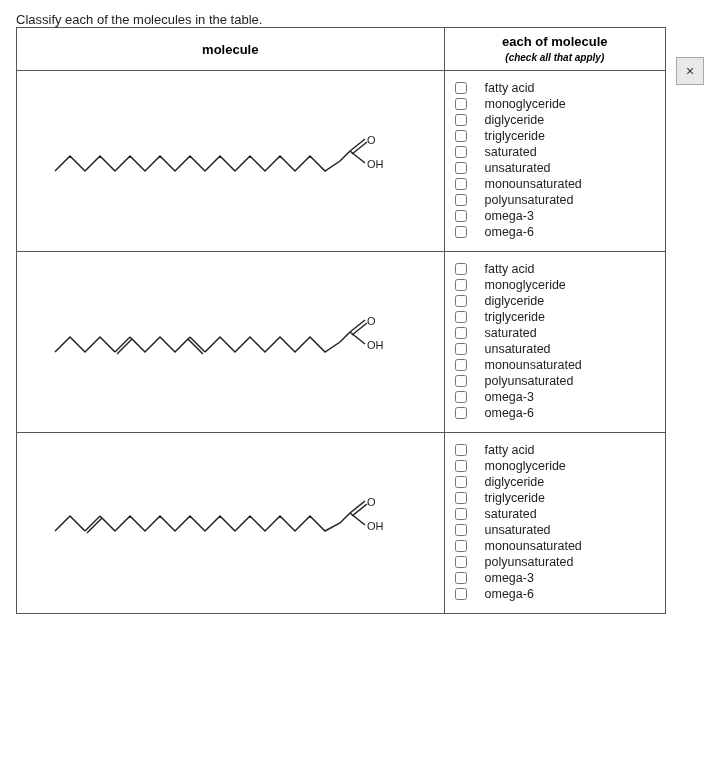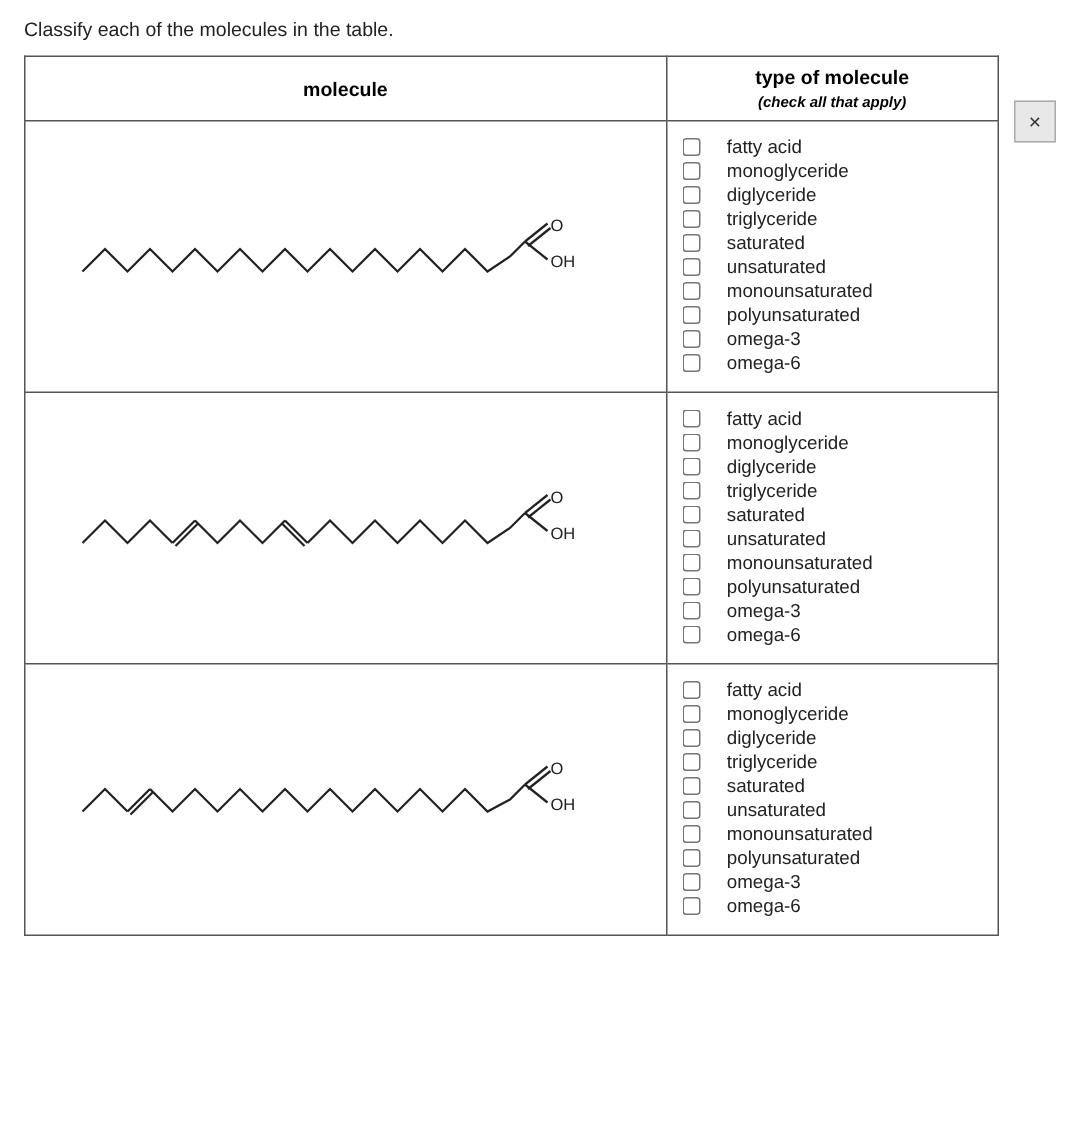--- a/index.html
+++ b/index.html
@@ -5,21 +5,20 @@
     * { box-sizing: border-box; margin: 0; padding: 0; }
     body {
       font-family: Arial, sans-serif;
       font-size: 13px;
       background: #fff;
       padding: 12px 16px;
       width: 720px;
     }
     .instruction {
       font-size: 13px;
-      margin-bottom: 10px;
       color: #222;
     }
     .outer-wrapper {
       display: flex;
       align-items: flex-start;
       gap: 10px;
     }
     table {
       border-collapse: collapse;
       width: 672px;
@@ -95,21 +94,21 @@
 <body>
 
 <p class="instruction">Classify each of the molecules in the table.</p>
 
 <div class="outer-wrapper">
   <table>
     <thead>
       <tr>
         <th>molecule</th>
         <th>
-          <span>type of molecule</span><br>
+          <span>each of molecule</span><br>
           <span class="type-header-sub">(check all that apply)</span>
         </th>
       </tr>
     </thead>
     <tbody id="table-body">
     <tr>
           <td class="molecule-cell">
             <svg class="molecule" width="390" height="120" viewBox="0 0 390 120">
 
     <polyline points="20,70 35,55 50,70 65,55 80,70 95,55 110,70 125,55 140,70 155,55 170,70 185,55 200,70 215,55 230,70 245,55 260,70 275,55 290,70 305,60 315,50" fill="none" stroke="#222" stroke-width="1.5"></polyline>

